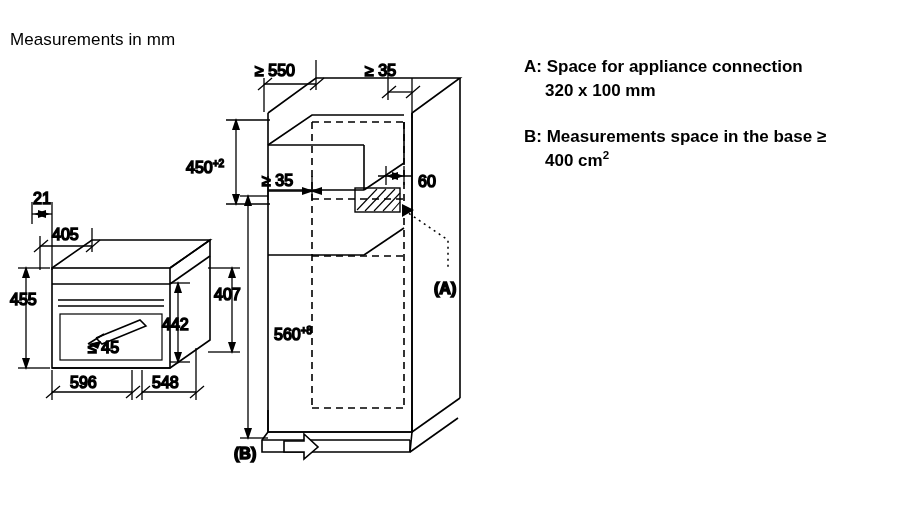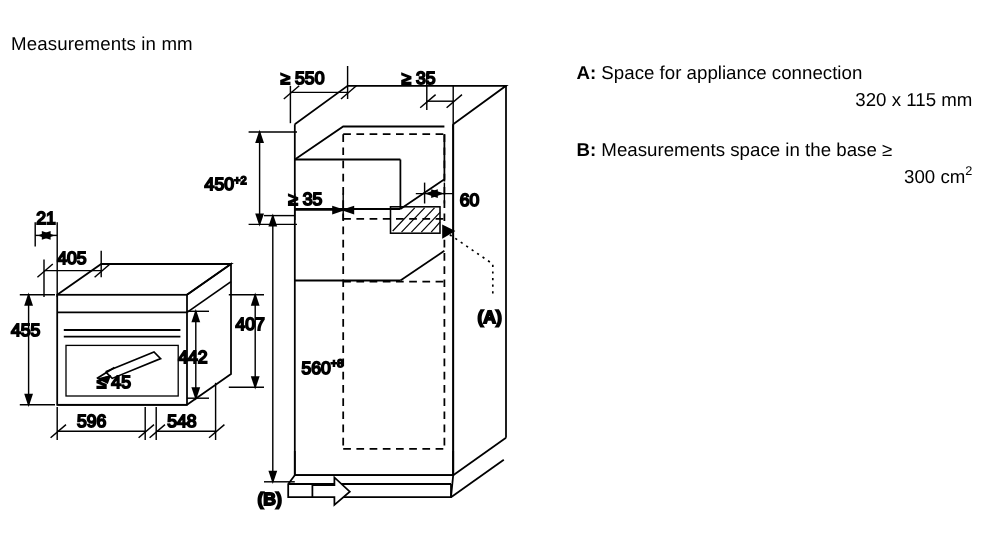--- a/index.html
+++ b/index.html
@@ -38,22 +38,21 @@
   }
   .legend-item {
     margin-bottom: 22px;
     font-size: 17px;
     line-height: 24px;
   }
   .legend-key {
     font-weight: bold;
   }
   .legend-text {
-    font-weight: normal;
-    text-align: right;
+    font-weight: bold;
   }
   .legend-indent {
     display: block;
     padding-left: 21px;
   }
   sup {
     font-size: 0.68em;
     vertical-align: super;
     line-height: 0;
   }
@@ -81,26 +80,26 @@
 <body>
 
 <div class="page">
 
   <div class="title">Measurements in mm</div>
 
   <div class="legend">
     <div class="legend-item">
       <span class="legend-key">A:</span>
       <span class="legend-text">Space for appliance connection</span>
-      <span class="legend-indent legend-text">320 x 115 mm</span>
+      <span class="legend-indent legend-text">320 x 100 mm</span>
     </div>
     <div class="legend-item">
       <span class="legend-key">B:</span>
       <span class="legend-text">Measurements space in the base ≥</span>
-      <span class="legend-indent legend-text"><span>300 cm</span><sup>2</sup></span>
+      <span class="legend-indent legend-text"><span>400 cm</span><sup>2</sup></span>
     </div>
   </div>
 
   <svg class="drawing" width="520" height="506" viewBox="0 0 520 506">
     <g fill="none" stroke="#000" stroke-width="1.6" stroke-linecap="butt" stroke-linejoin="miter">
 
       <g>
         <polyline points="268,113 268,432 412,432 412,113"></polyline>
         <polyline points="268,113 316,78 460,78 412,113"></polyline>
         <line x1="412" y1="432" x2="460" y2="398"></line>

